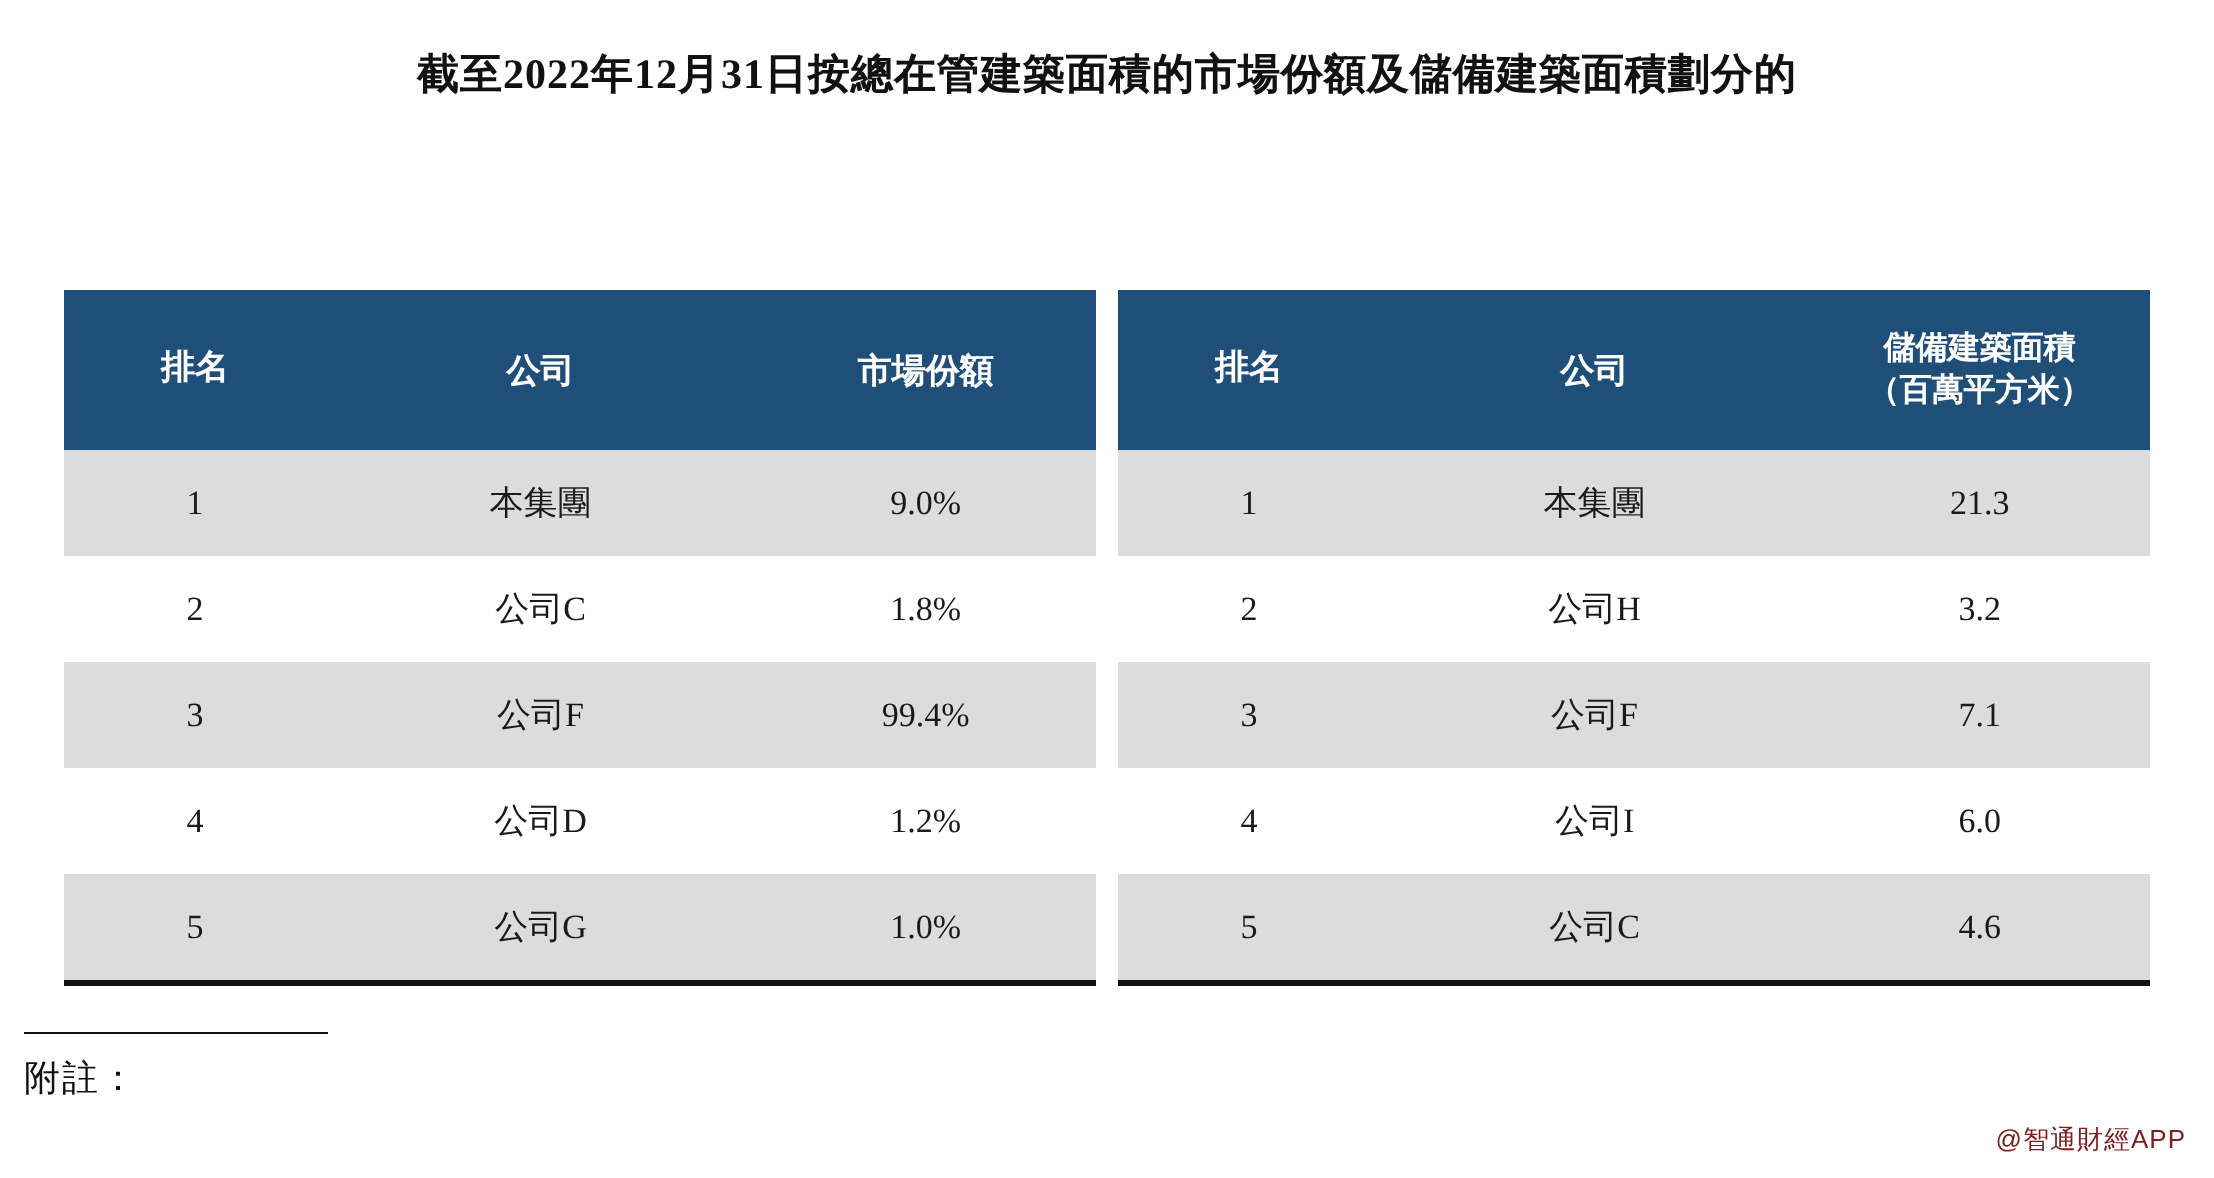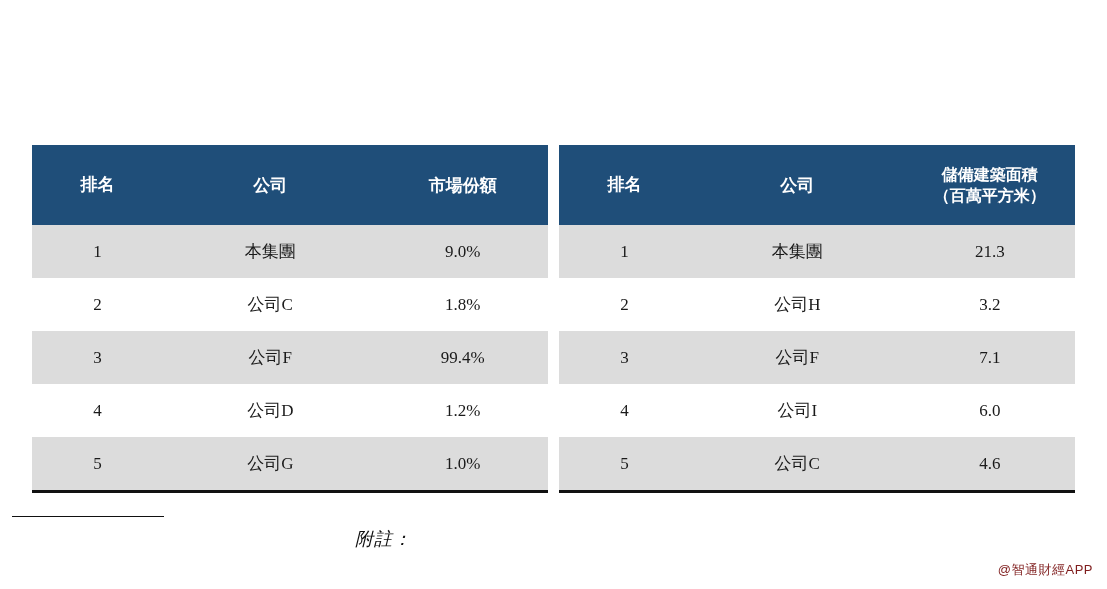--- a/index.html
+++ b/index.html
@@ -99,41 +99,40 @@
     width: 400px;
   }
   .note-rule {
     width: 152px;
     height: 0;
     border-top: 1px solid #111111;
     margin: 0 0 10px 0;
   }
   .note-label {
     font-size: 18px;
-    font-style: italic;
     color: #111111;
     letter-spacing: 1px;
-    text-align: right;
   }
   .watermark {
     position: absolute;
     right: 14px;
     bottom: 10px;
     font-family: "Liberation Sans", sans-serif;
     font-size: 13px;
     color: #7f1d1d;
     letter-spacing: 0.5px;
   }
 </style>
 </head>
 <body>
 
 <div class="page">
 
   <div class="title-block">
+    <div class="title-line">截至2022年12月31日按總在管建築面積的市場份額及儲備建築面積劃分的</div>
   </div>
 
   <div class="tables-wrap">
 
     <table class="tbl left">
       <thead>
         <tr>
           <th class="col-rank">排名</th>
           <th class="col-company">公司</th>
           <th class="col-value">市場份額</th>

